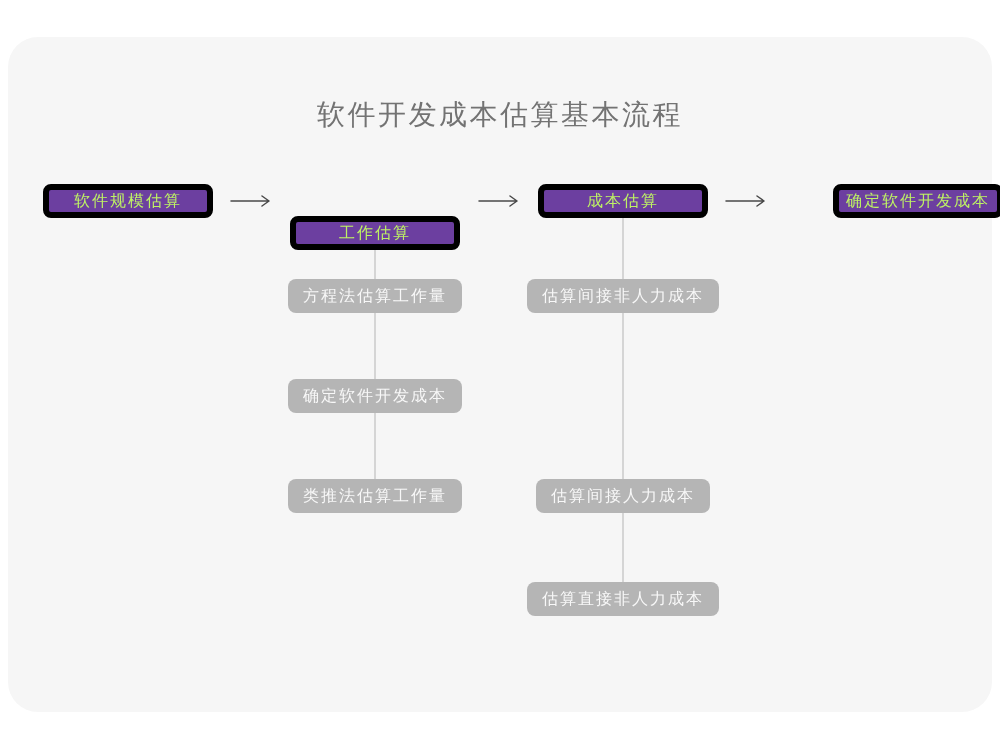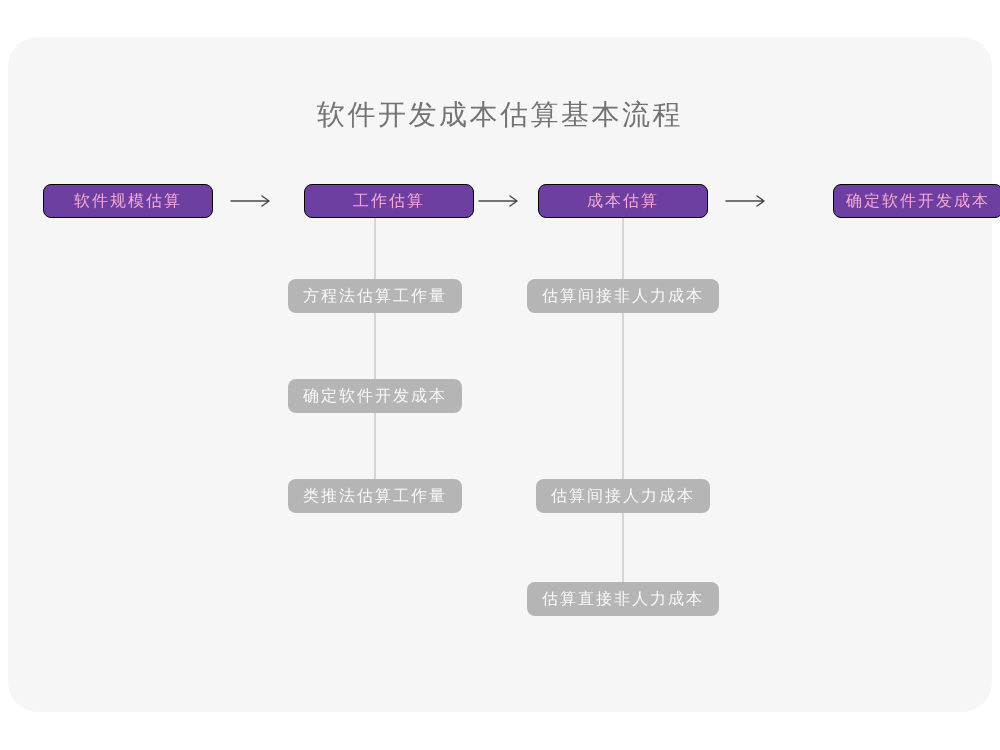--- a/index.html
+++ b/index.html
@@ -31,25 +31,25 @@
     display: flex; align-items: center; justify-content: center;
     border-radius: 8px;
     font-size: 16px; letter-spacing: 2px;
     white-space: nowrap;
     box-sizing: border-box;
     z-index: 2;
   }
   .primary {
     top: 184px; width: 170px;
     background: #6C3FA0;
-    border: 1px solid #000000;
-    color: #f9a8d4;
+    border: 6px solid #000000;
+    color: #bef264;
   }
   .p1 { left: 43px; }
-  .p2 { left: 304px; }
+  .p2 { left: 290px; margin-top: 32px; }
   .p3 { left: 538px; }
   .p4 { left: 785px; margin-left: 48px; }
 
   .sub {
     background: #B5B5B5;
     color: #F8F8F8;
     padding: 0 15px;
     transform: translateX(-50%);
   }
   .col-work { left: 375px; }

